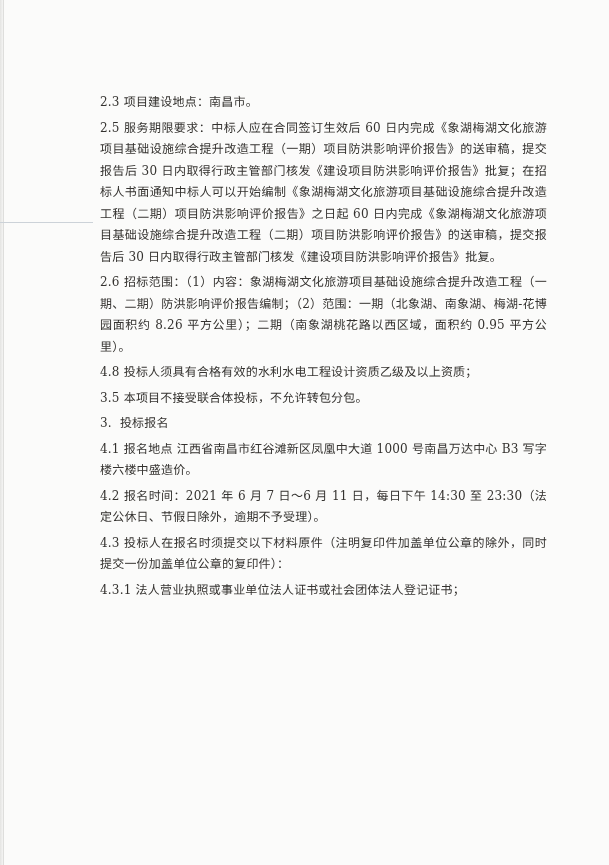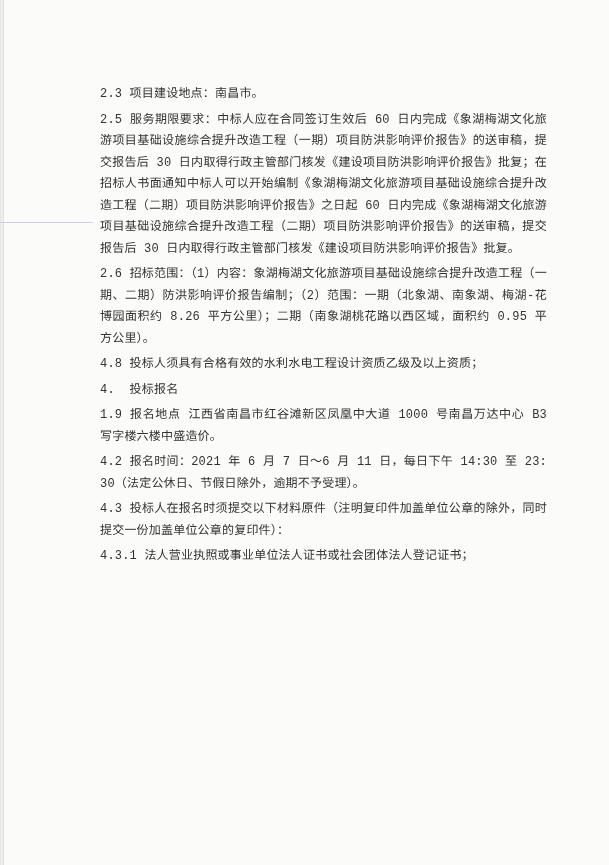--- a/index.html
+++ b/index.html
@@ -31,23 +31,22 @@
   
   .scan-streak {
     position: absolute;
     left: 0; top: 222px;
     width: 93px; height: 1px;
     background: #ccd2d8;
   }
   .content {
     position: absolute;
     left: 100px;
-    top: 84px;
+    top: 92px;
     width: 447px;
-    font-family: Liberation Mono, monospace;
   }
   .para {
     margin: 0 0 4px 0;
     font-size: 12px;
     line-height: 21.5px;
     color: #34322f;
     text-align: justify;
     text-justify: inter-ideograph;
     white-space: pre-wrap;
     word-break: break-all;
@@ -61,19 +60,20 @@
 <div class="page">
   <div class="scan-edge-left"></div>
   <div class="scan-edge-line"></div>
   <div class="scan-streak"></div>
 
   <div class="content">
     <p class="para">2.3 项目建设地点：南昌市。</p>
     <p class="para">2.5 服务期限要求：中标人应在合同签订生效后 60 日内完成《象湖梅湖文化旅游项目基础设施综合提升改造工程（一期）项目防洪影响评价报告》的送审稿，提交报告后 30 日内取得行政主管部门核发《建设项目防洪影响评价报告》批复；在招标人书面通知中标人可以开始编制《象湖梅湖文化旅游项目基础设施综合提升改造工程（二期）项目防洪影响评价报告》之日起 60 日内完成《象湖梅湖文化旅游项目基础设施综合提升改造工程（二期）项目防洪影响评价报告》的送审稿，提交报告后 30 日内取得行政主管部门核发《建设项目防洪影响评价报告》批复。</p>
     <p class="para">2.6 招标范围：（1）内容：象湖梅湖文化旅游项目基础设施综合提升改造工程（一期、二期）防洪影响评价报告编制；（2）范围：一期（北象湖、南象湖、梅湖-花博园面积约 8.26 平方公里）；二期（南象湖桃花路以西区域，面积约 0.95 平方公里）。</p>
     <p class="para">4.8 投标人须具有合格有效的水利水电工程设计资质乙级及以上资质；</p>
-    <p class="para">4.  投标报名</p>
-    <p class="para">1.9 报名地点 江西省南昌市红谷滩新区凤凰中大道 1000 号南昌万达中心 B3 写字楼六楼中盛造价。</p>
+    <p class="para">3.5 本项目不接受联合体投标，不允许转包分包。</p>
+    <p class="para">3.  投标报名</p>
+    <p class="para">4.1 报名地点 江西省南昌市红谷滩新区凤凰中大道 1000 号南昌万达中心 B3 写字楼六楼中盛造价。</p>
     <p class="para">4.2 报名时间：2021 年 6 月 7 日～6 月 11 日，每日下午 14:30 至 23:30（法定公休日、节假日除外，逾期不予受理）。</p>
     <p class="para">4.3 投标人在报名时须提交以下材料原件（注明复印件加盖单位公章的除外，同时提交一份加盖单位公章的复印件）：</p>
     <p class="para">4.3.1 法人营业执照或事业单位法人证书或社会团体法人登记证书；</p>
   </div>
 </div>
 
 </body></html>

